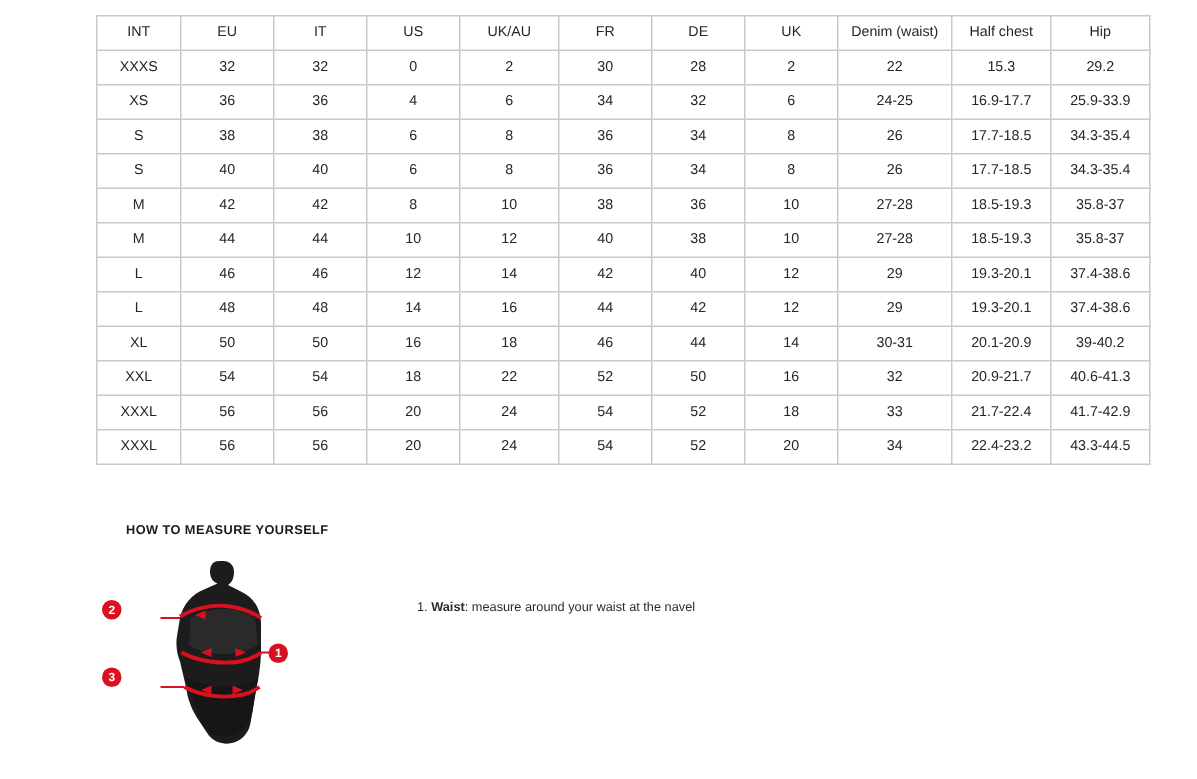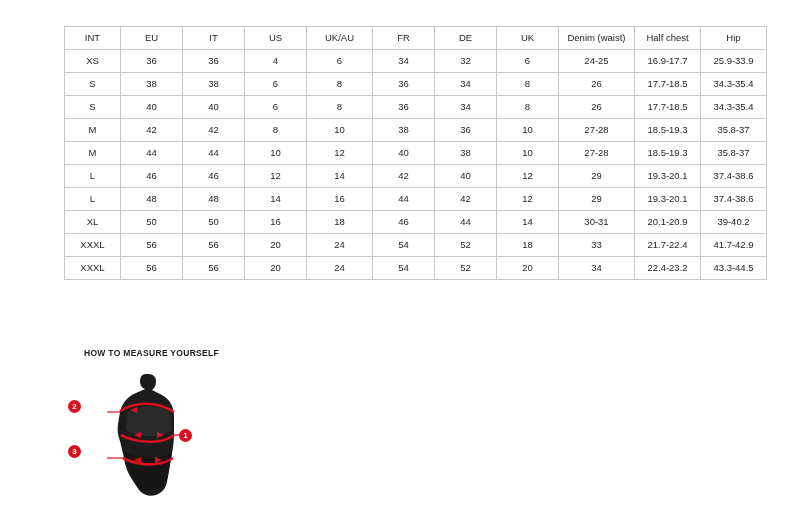--- a/index.html
+++ b/index.html
@@ -17,21 +17,21 @@
   }
   .page {
     position: relative;
     width: 798px;
     height: 519px;
   }
   
   .size-table-wrap {
     position: absolute;
     left: 64px;
-    top: 26px;
+    top: 10px;
     width: 670px;
   }
   table.size-table {
     border-collapse: collapse;
     width: 670px;
     table-layout: fixed;
   }
   table.size-table th,
   table.size-table td {
     border: 1px solid #c9c9c9;
@@ -156,20 +156,33 @@
           <th>FR</th>
           <th>DE</th>
           <th>UK</th>
           <th>Denim (waist)</th>
           <th>Half chest</th>
           <th>Hip</th>
         </tr>
       </thead>
       <tbody>
         <tr>
+          <td>XXXS</td>
+          <td>32</td>
+          <td>32</td>
+          <td>0</td>
+          <td>2</td>
+          <td>30</td>
+          <td>28</td>
+          <td>2</td>
+          <td>22</td>
+          <td>15.3</td>
+          <td>29.2</td>
+        </tr>
+        <tr>
           <td>XS</td>
           <td>36</td>
           <td>36</td>
           <td>4</td>
           <td>6</td>
           <td>34</td>
           <td>32</td>
           <td>6</td>
           <td>24-25</td>
           <td>16.9-17.7</td>
@@ -260,20 +273,33 @@
           <td>16</td>
           <td>18</td>
           <td>46</td>
           <td>44</td>
           <td>14</td>
           <td>30-31</td>
           <td>20.1-20.9</td>
           <td>39-40.2</td>
         </tr>
         <tr>
+          <td>XXL</td>
+          <td>54</td>
+          <td>54</td>
+          <td>18</td>
+          <td>22</td>
+          <td>52</td>
+          <td>50</td>
+          <td>16</td>
+          <td>32</td>
+          <td>20.9-21.7</td>
+          <td>40.6-41.3</td>
+        </tr>
+        <tr>
           <td>XXXL</td>
           <td>56</td>
           <td>56</td>
           <td>20</td>
           <td>24</td>
           <td>54</td>
           <td>52</td>
           <td>18</td>
           <td>33</td>
           <td>21.7-22.4</td>
@@ -326,17 +352,21 @@
           <line x1="13" y1="86" x2="29" y2="86" stroke="#d81020" stroke-width="1.2"></line>
           <line x1="80" y1="63" x2="88" y2="63" stroke="#d81020" stroke-width="1.2"></line>
         </svg>
 
         <div class="bullet b1">1</div>
         <div class="bullet b2">2</div>
         <div class="bullet b3">3</div>
       </div>
 
       <ul class="measure-list">
+        <li>
+          <span>1.</span>
+          <b>Waist</b><span>: measure around your waist at the navel</span>
+        </li>
       </ul>
     </div>
   </div>
 
 </div>
 
 </body></html>

